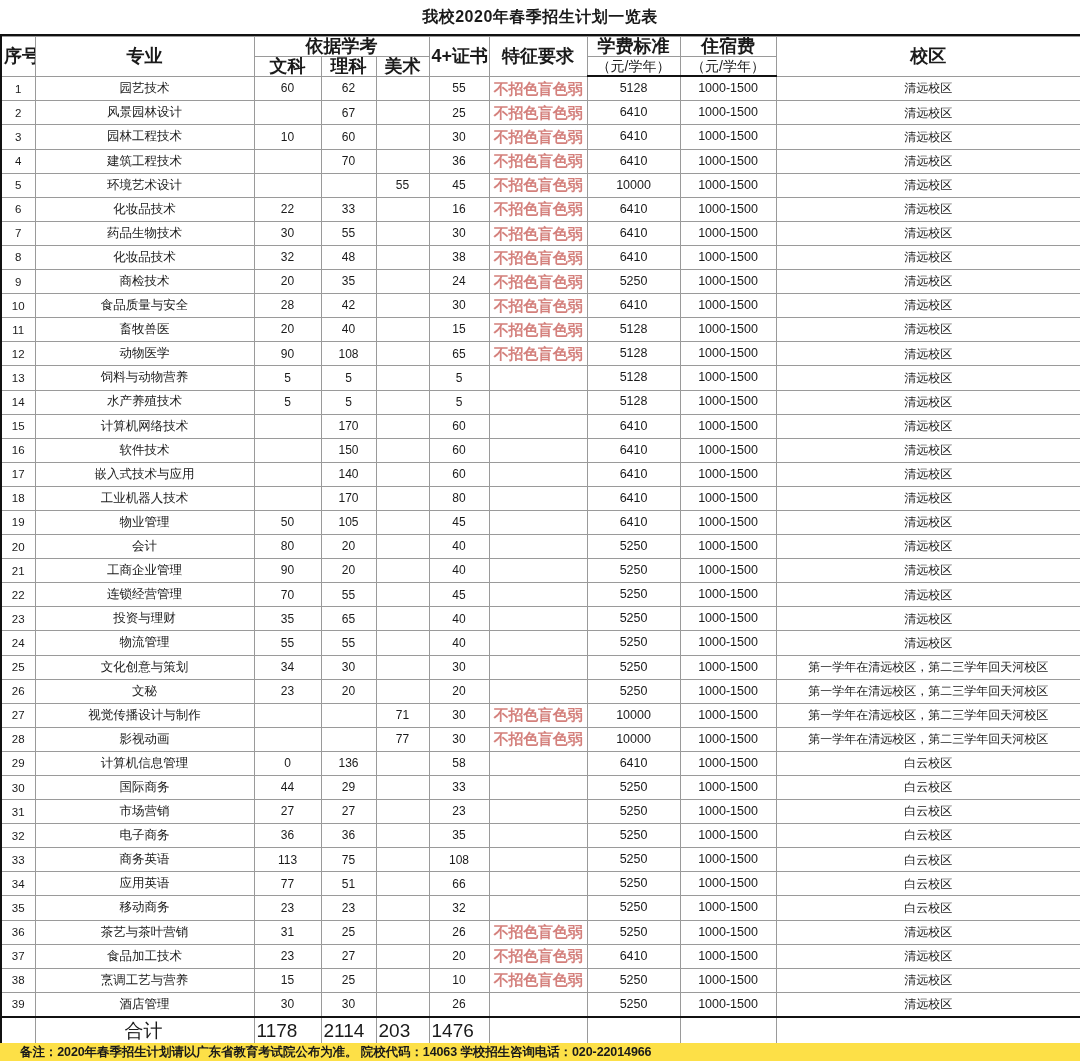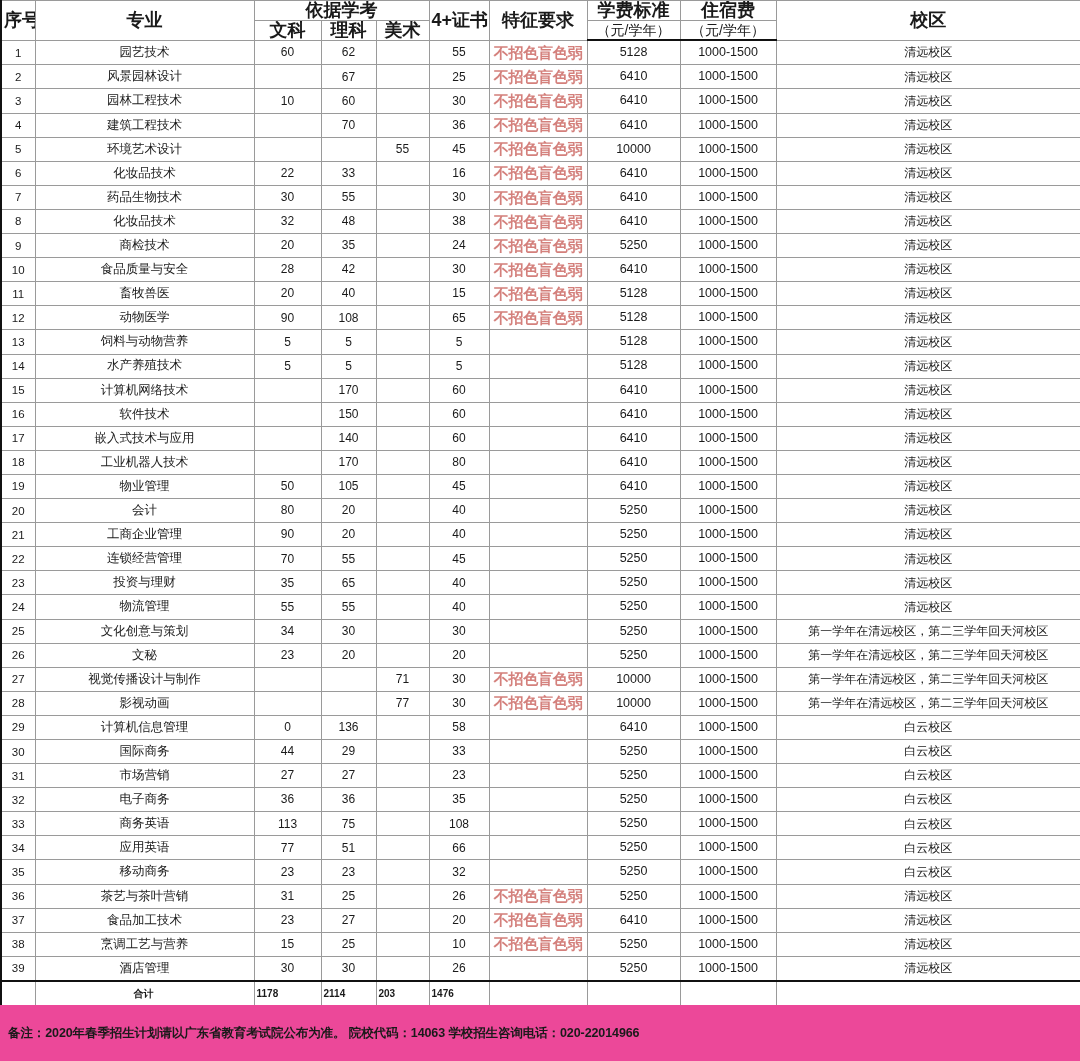--- a/index.html
+++ b/index.html
@@ -73,48 +73,51 @@
   tbody td { height: 23px; text-align: center; font-size: 12px; }
   td.c-idx   { text-align: center; font-size: 11.5px; }
   td.c-major { text-align: center; padding-left: 6px; font-size: 12.5px; }
   td.c-feat  { color: #d4807c; font-weight: bold; font-size: 15px; letter-spacing: -0.2px; }
   td.c-campus{ font-size: 12px; }
   td.c-fee, td.c-dorm { font-size: 12.5px; }
 
   
   tr.totals td {
     height: 25px;
-    font-weight: bold;
-    font-size: 10px;
+    font-weight: normal;
+    font-size: 19px;
     border-top: 2px solid #111;
-    border-bottom: 2px solid #f97316;
+    border-bottom: 4px solid #f97316;
   }
   tr.totals td.c-major { text-align: center; padding-left: 0; }
 
   
   #note-row {
     flex: 1 1 auto;
     display: flex;
     align-items: center;
     border-top: 0;
-    padding-left: 8px;
-    background: #ec4899;
+    padding-left: 20px;
+    background: #fde047;
   }
   #note-text {
     font-size: 12.5px;
     font-weight: bold;
     white-space: nowrap;
     letter-spacing: -0.1px;
   }
 </style>
 </head>
 <body>
 
 <div id="page">
 
+  <div id="title-bar">
+    <span id="title-text">我校2020年春季招生计划一览表</span>
+  </div>
 
   <table class="sheet">
     <colgroup>
       <col style="width:34px">
       <col style="width:219px">
       <col style="width:67px">
       <col style="width:55px">
       <col style="width:53px">
       <col style="width:60px">
       <col style="width:98px">

